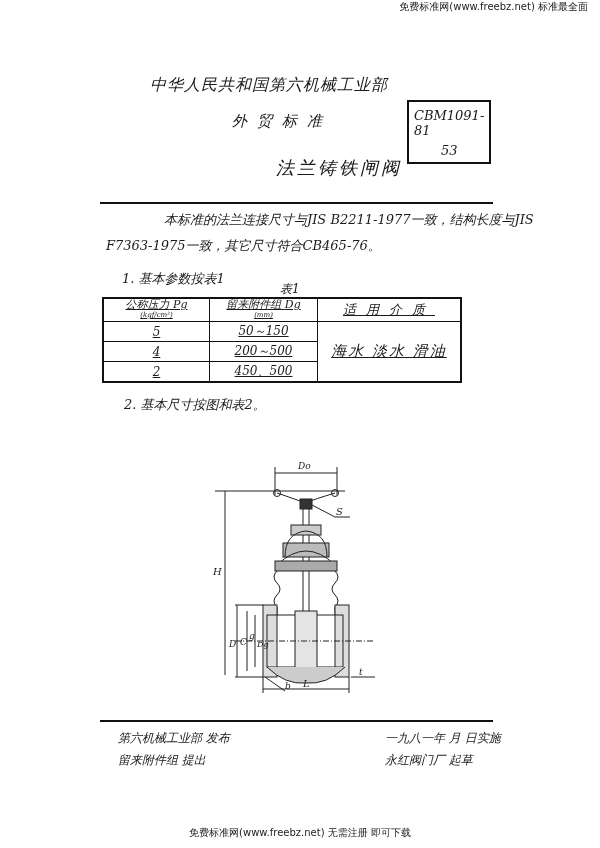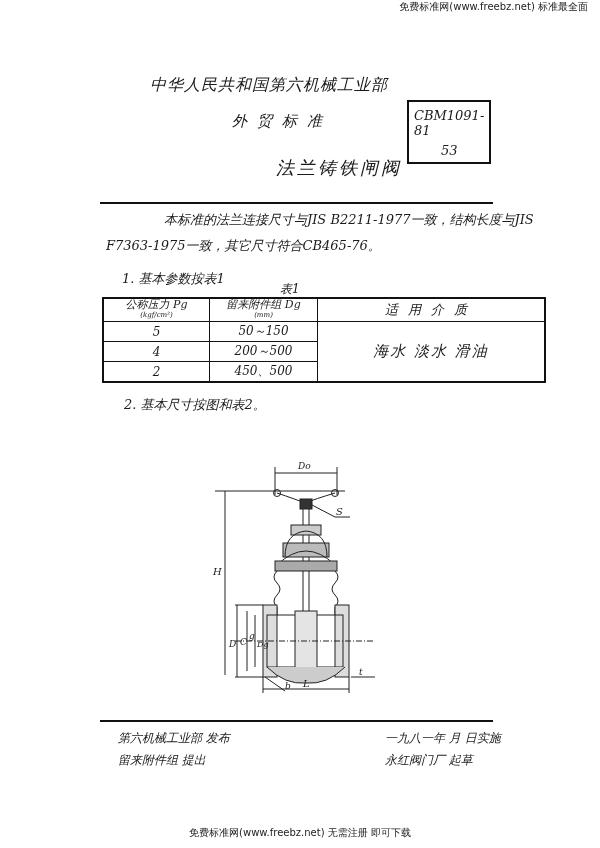--- a/index.html
+++ b/index.html
@@ -11,22 +11,22 @@
     .hand { font-family:"DejaVu Serif", serif; font-style:italic; }
     .ministry { position:absolute; top:75px; left:150px; font-size:16px; letter-spacing:1px; }
     .foreign { position:absolute; top:112px; left:232px; font-size:15px; letter-spacing:10px; }
     .stdbox { position:absolute; top:100px; left:407px; width:82px; width:80px; height:60px; border:2px solid #111; }
     .stdbox .code { position:absolute; top:6px; left:5px; font-size:13px; }
     .stdbox .page { position:absolute; bottom:4px; left:32px; font-size:13px; }
     .title { position:absolute; top:156px; left:236px; font-size:18px; letter-spacing:3px;margin-left:40px; }
     .rule { position:absolute; left:100px; width:393px; border-top:2px solid #111; }
     .para { position:absolute; left:108px; font-size:13px; white-space:nowrap; }
     .tbl-cap { position:absolute; top:281px; left:280px; font-size:12px; }
-    table.spec { position:absolute; top:297px; left:102px; width:444px; border-collapse:collapse;
-                 border:2px solid #111; font-size:12px; }
+    table.spec { position:absolute; top:297px; left:102px; width:360px; border-collapse:collapse;
+                 border:2px solid #111; font-size:12px;text-decoration:underline; }
     table.spec td { border:1px solid #111; text-align:center; height:19px; padding:0; }
     table.spec td.hd { height:22px; font-size:11px; line-height:11px; }
     table.spec td.hd small { font-size:7px; display:block; }
     table.spec td.media { font-size:15px; letter-spacing:2px; }
     table.spec td.medhd { font-size:13px; letter-spacing:10px; }
     .drawing { position:absolute; top:455px; left:205px; }
     .foot { position:absolute; font-size:12px; white-space:nowrap; }
   </style>
 </head>
 <body>

